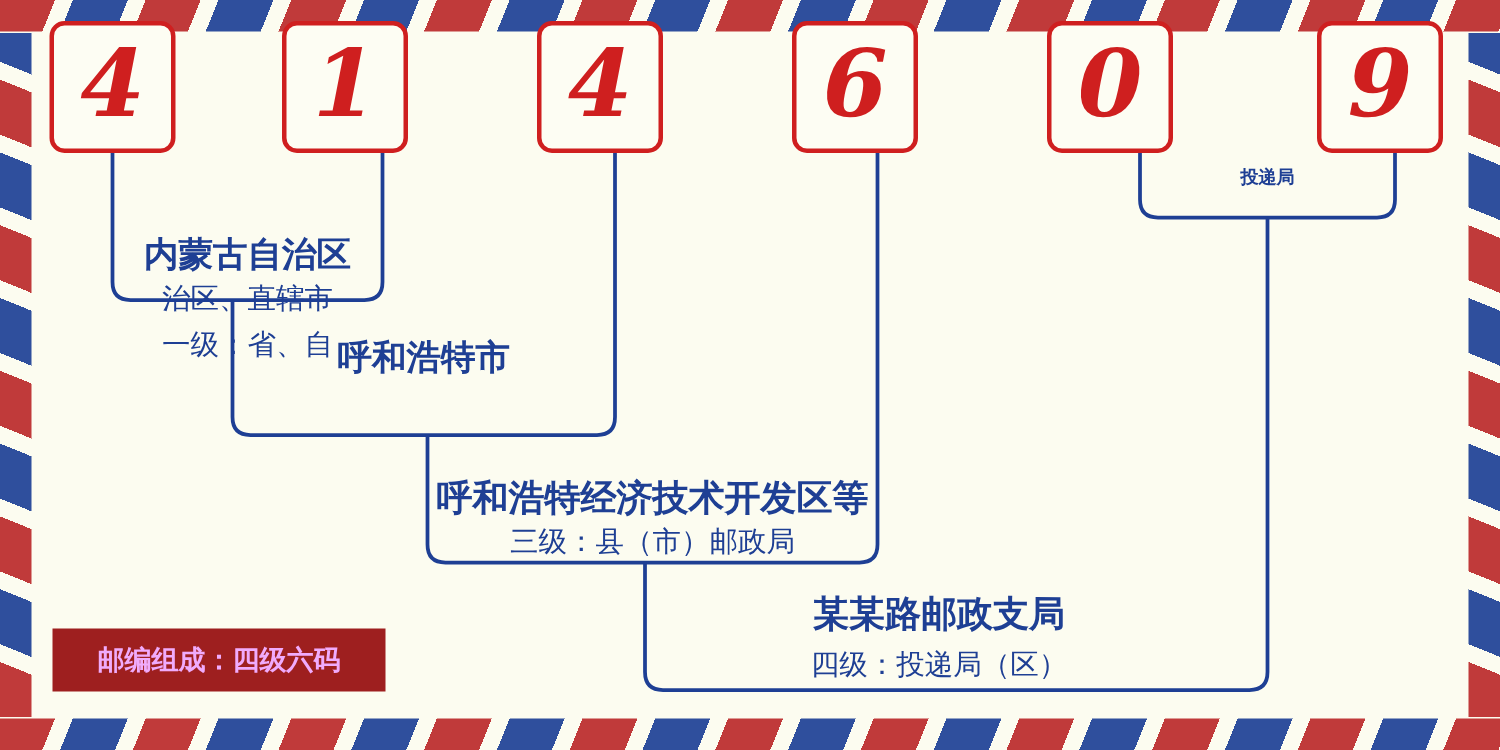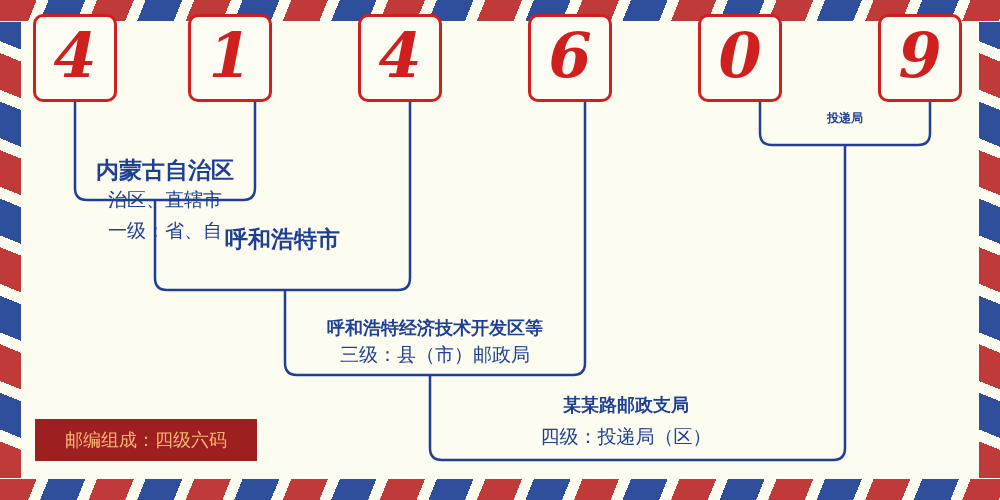--- a/index.html
+++ b/index.html
@@ -40,34 +40,34 @@
   }
 
   
   .connectors{position:absolute;left:0;top:0;width:1000px;height:500px;}
   .connectors path{fill:none;stroke:#1e3f94;stroke-width:2.5px;}
 
   
   .label-block{position:absolute;text-align:center;color:#1e3f94;}
   .label-title{font-weight:bold;}
   .lt-big{font-size:23px;line-height:1.25;}
-  .lt-small{font-size:18px;line-height:1.25;}
+  .lt-small{font-size:24px;line-height:1.25;}
   .label-desc{font-size:19px;line-height:1.3;margin-top:7px;}
   .label-desc.tight{margin-top:2px;}
 
   .delivery-label{
     position:absolute;left:765px;top:110px;width:160px;
     text-align:center;color:#1e3f94;font-size:12px;font-weight:bold;
   }
 
   
   .footer-note{
     position:absolute;left:35px;top:419px;width:222px;height:42px;
-    background:#9e1f1f;color:#fdba74;
-    font-size:18px;font-weight:normal;
+    background:#9e1f1f;color:#f0abfc;
+    font-size:18px;font-weight:bold;
     display:flex;align-items:center;justify-content:center;
   }
 </style>
 </head>
 <body>
 
 <div class="canvas">
 
   <div class="border-strip border-top"></div>
   <div class="border-strip border-bottom"></div>

